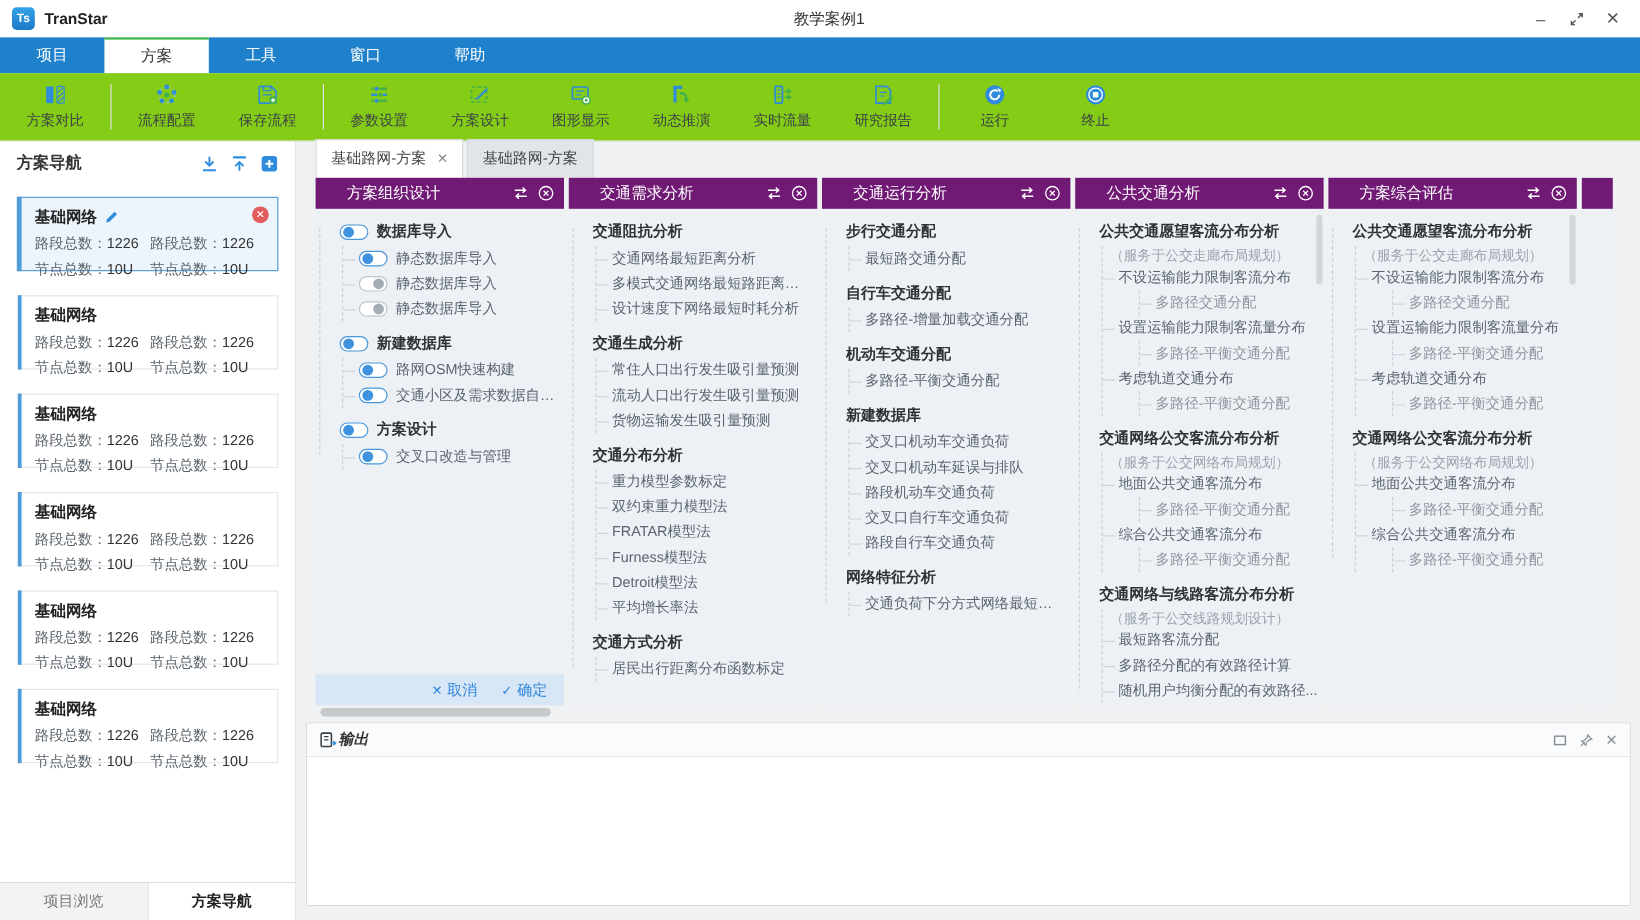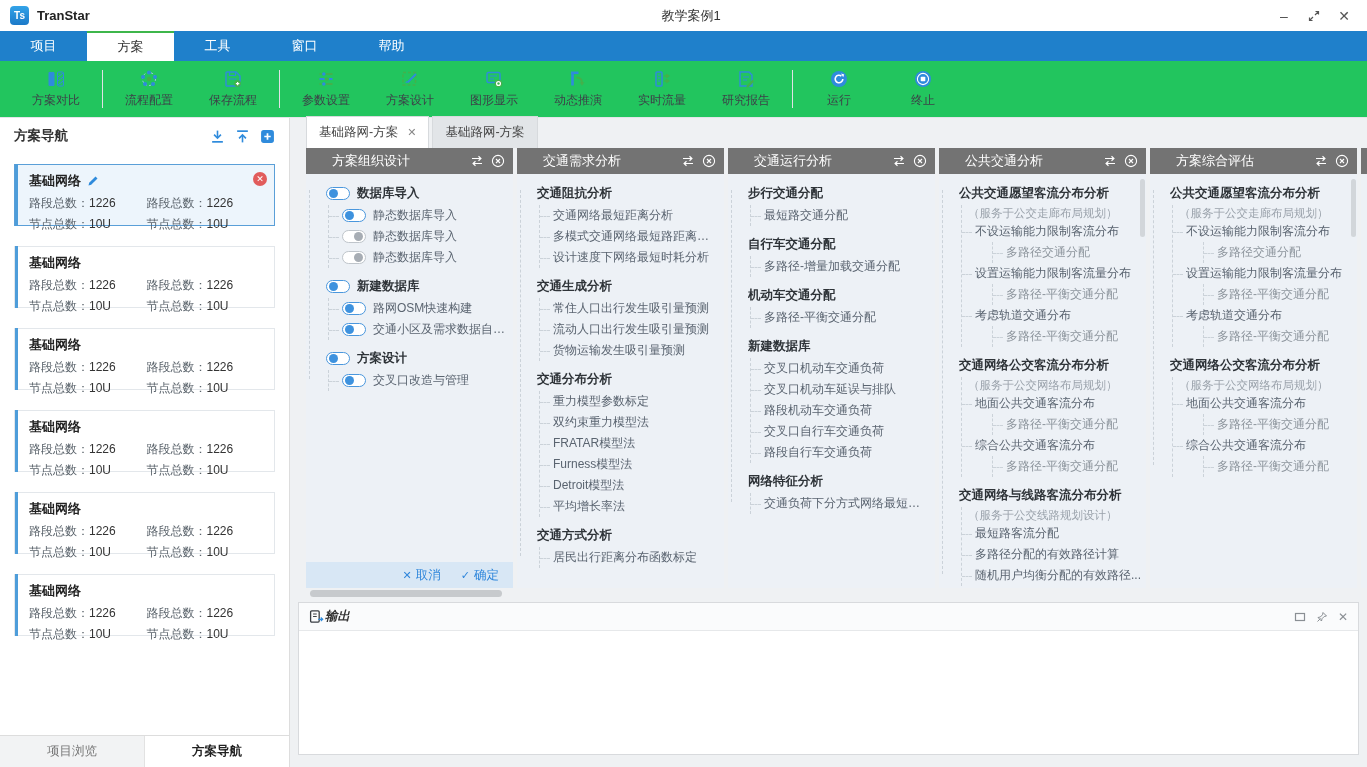--- a/index.html
+++ b/index.html
@@ -15,31 +15,31 @@
   .win-title { position:absolute; left:0; right:13px; text-align:center; font-size:13px; color:#333; pointer-events:none;padding-left:28px; }
   .win-controls { margin-left:auto; display:flex; align-items:center; gap:4px; padding-right:10px; }
   .win-btn { width:26px; height:22px; display:flex; align-items:center; justify-content:center; color:#555; font-size:14px; cursor:default; }
 
   
   .menubar { height:30px; flex:none; background:#1F80CB; display:flex; }
   .menu-tab { width:87px; display:flex; align-items:center; justify-content:center; color:#fff; font-size:13px; }
   .menu-tab.active { background:#fff; color:#333; border-top:2px solid #3EB64B; }
 
   
-  .toolbar { height:57px; flex:none; background:#22c55e; border-bottom:1px solid #e3e5e8; display:flex; align-items:center; padding-left:14px; }
+  .toolbar { height:57px; flex:none; background:#84cc16; border-bottom:1px solid #e3e5e8; display:flex; align-items:center; padding-left:4px; }
   .tool-btn { width:84px; display:flex; flex-direction:column; align-items:center; gap:3px; }
   .tool-label { font-size:12px; color:#3c4248; white-space:nowrap; }
   .tool-sep { width:1px; height:38px; background:#e0e2e5; margin:0 4px; }
   .icn { display:inline-flex; align-items:center; justify-content:center; line-height:0; }
 
   
   .workspace { flex:1; display:flex; min-height:0; }
 
   
-  .sidebar { width:290px; flex:none; background:#fff; border-right:1px solid #ddd; display:flex; flex-direction:column; }
+  .sidebar { width:247px; flex:none; background:#fff; border-right:1px solid #ddd; display:flex; flex-direction:column; }
   .sb-header { height:36px; flex:none; display:flex; align-items:center; padding:0 14px; }
   .sb-title { font-size:13.5px; font-weight:bold; color:#333; flex:1; }
   .sb-icons { display:flex; align-items:center; gap:10px; }
   .cards { flex:1; overflow:hidden; padding:10px 14px 0 14px; display:flex; flex-direction:column; gap:20px; }
   .card { position:relative; flex:none; height:62px; background:#fff; border:1px solid #e3e7eb; padding:7px 10px 0 14px; }
   .card .accent { position:absolute; left:0; top:-1px; bottom:-1px; width:3px; background:#4E9DDA; }
   .card.selected { background:#EDF5FC; border:1px solid #5A9FD8; }
   .card-title-row { display:flex; align-items:center; gap:6px; }
   .card-title { font-size:13px; font-weight:bold; color:#222; }
   .card-close { position:absolute; right:7px; top:7px; width:14px; height:14px; border-radius:50%; background:#E15C5C;
@@ -54,21 +54,21 @@
   .main { flex:1; min-width:0; background:#EFF1F3; display:flex; flex-direction:column; }
   .doc-tabs { height:30px; flex:none; display:flex; align-items:flex-end; padding-left:16px; gap:3px; }
   .doc-tab { height:32px; padding:0 12px; display:flex; align-items:center; gap:9px; font-size:12.5px; color:#444;
              background:#e2e5e8; border:1px solid #d7dadd; border-bottom:none; }
   .doc-tab.active { background:#fff; }
   .tab-close { color:#888; font-size:11px; }
 
   .panels-strip { height:440px; flex:none; display:flex; gap:4px; padding-left:16px; overflow:hidden; }
   .panel { width:207px; flex:none; display:flex; flex-direction:column; background:#EDF1F6; }
   .panel.partial { width:26px; overflow:hidden; }
-  .panel-header { height:26px; flex:none; background:#737373; color:#fff; display:flex; align-items:center; padding:0 8px 0 26px; }
+  .panel-header { height:26px; flex:none; background:#701a75; color:#fff; display:flex; align-items:center; padding:0 8px 0 26px; }
   .panel-title { flex:1; font-size:13px; white-space:nowrap; }
   .panel-hicons { display:flex; align-items:center; gap:7px; }
   .panel-body { flex:1; position:relative; overflow:hidden; }
   .vthumb { position:absolute; right:1px; top:5px; width:5px; height:58px; border-radius:3px; background:#d2d6da; }
   .panel-footer { height:26px; flex:none; background:#D8E7F5; display:flex; align-items:center; justify-content:flex-end;
                   gap:20px; padding-right:14px; font-size:12.5px; color:#2F86DB; }
   .pf-btn { display:flex; align-items:center; gap:4px; }
   .pf-glyph { font-size:11px; }
 
   

